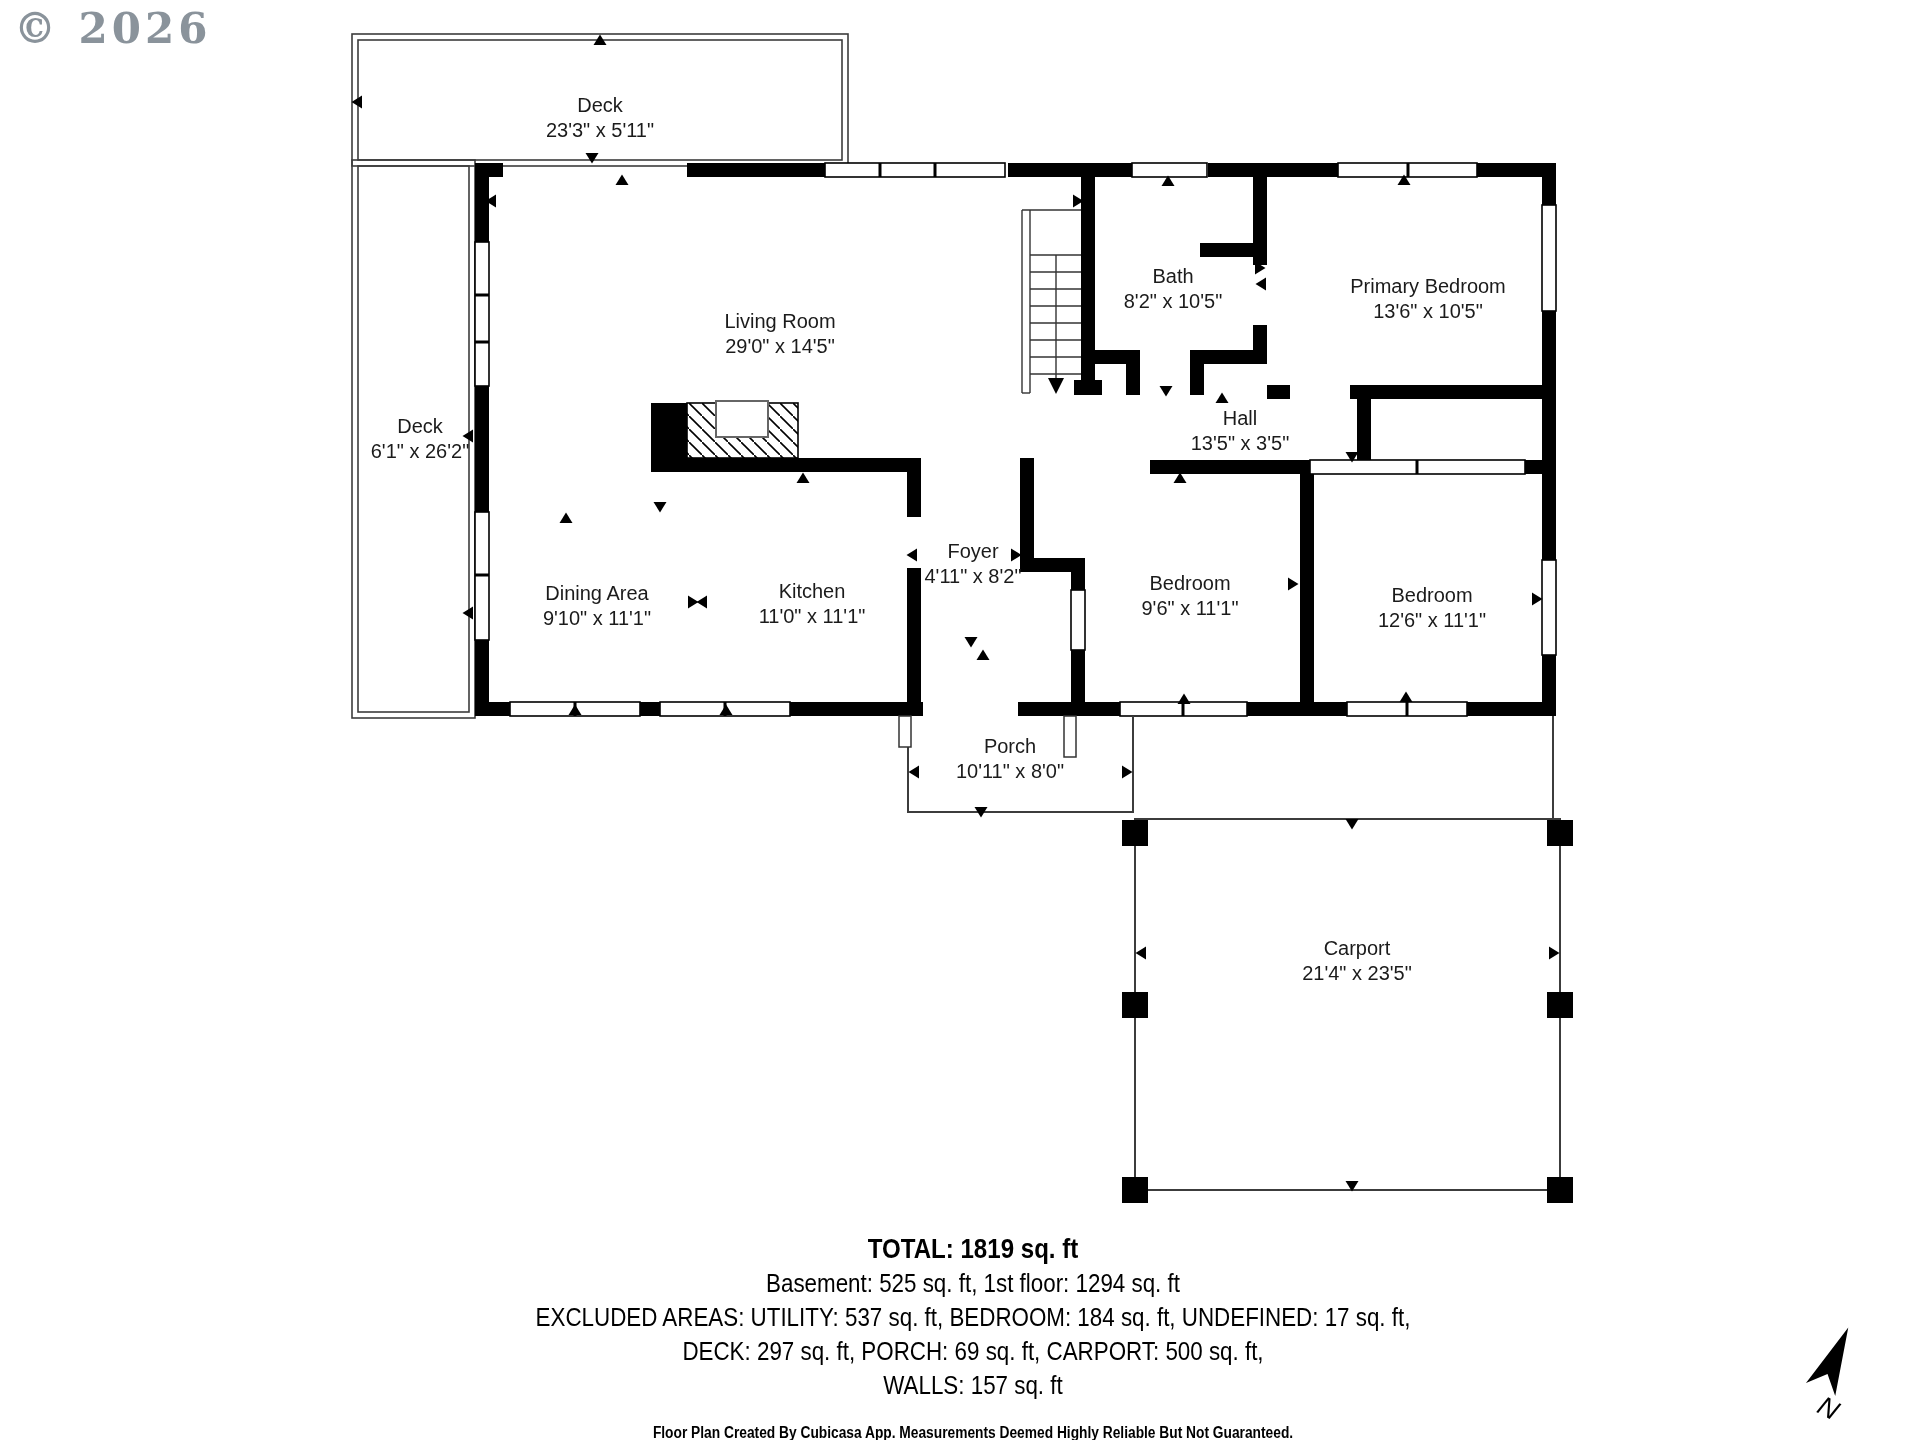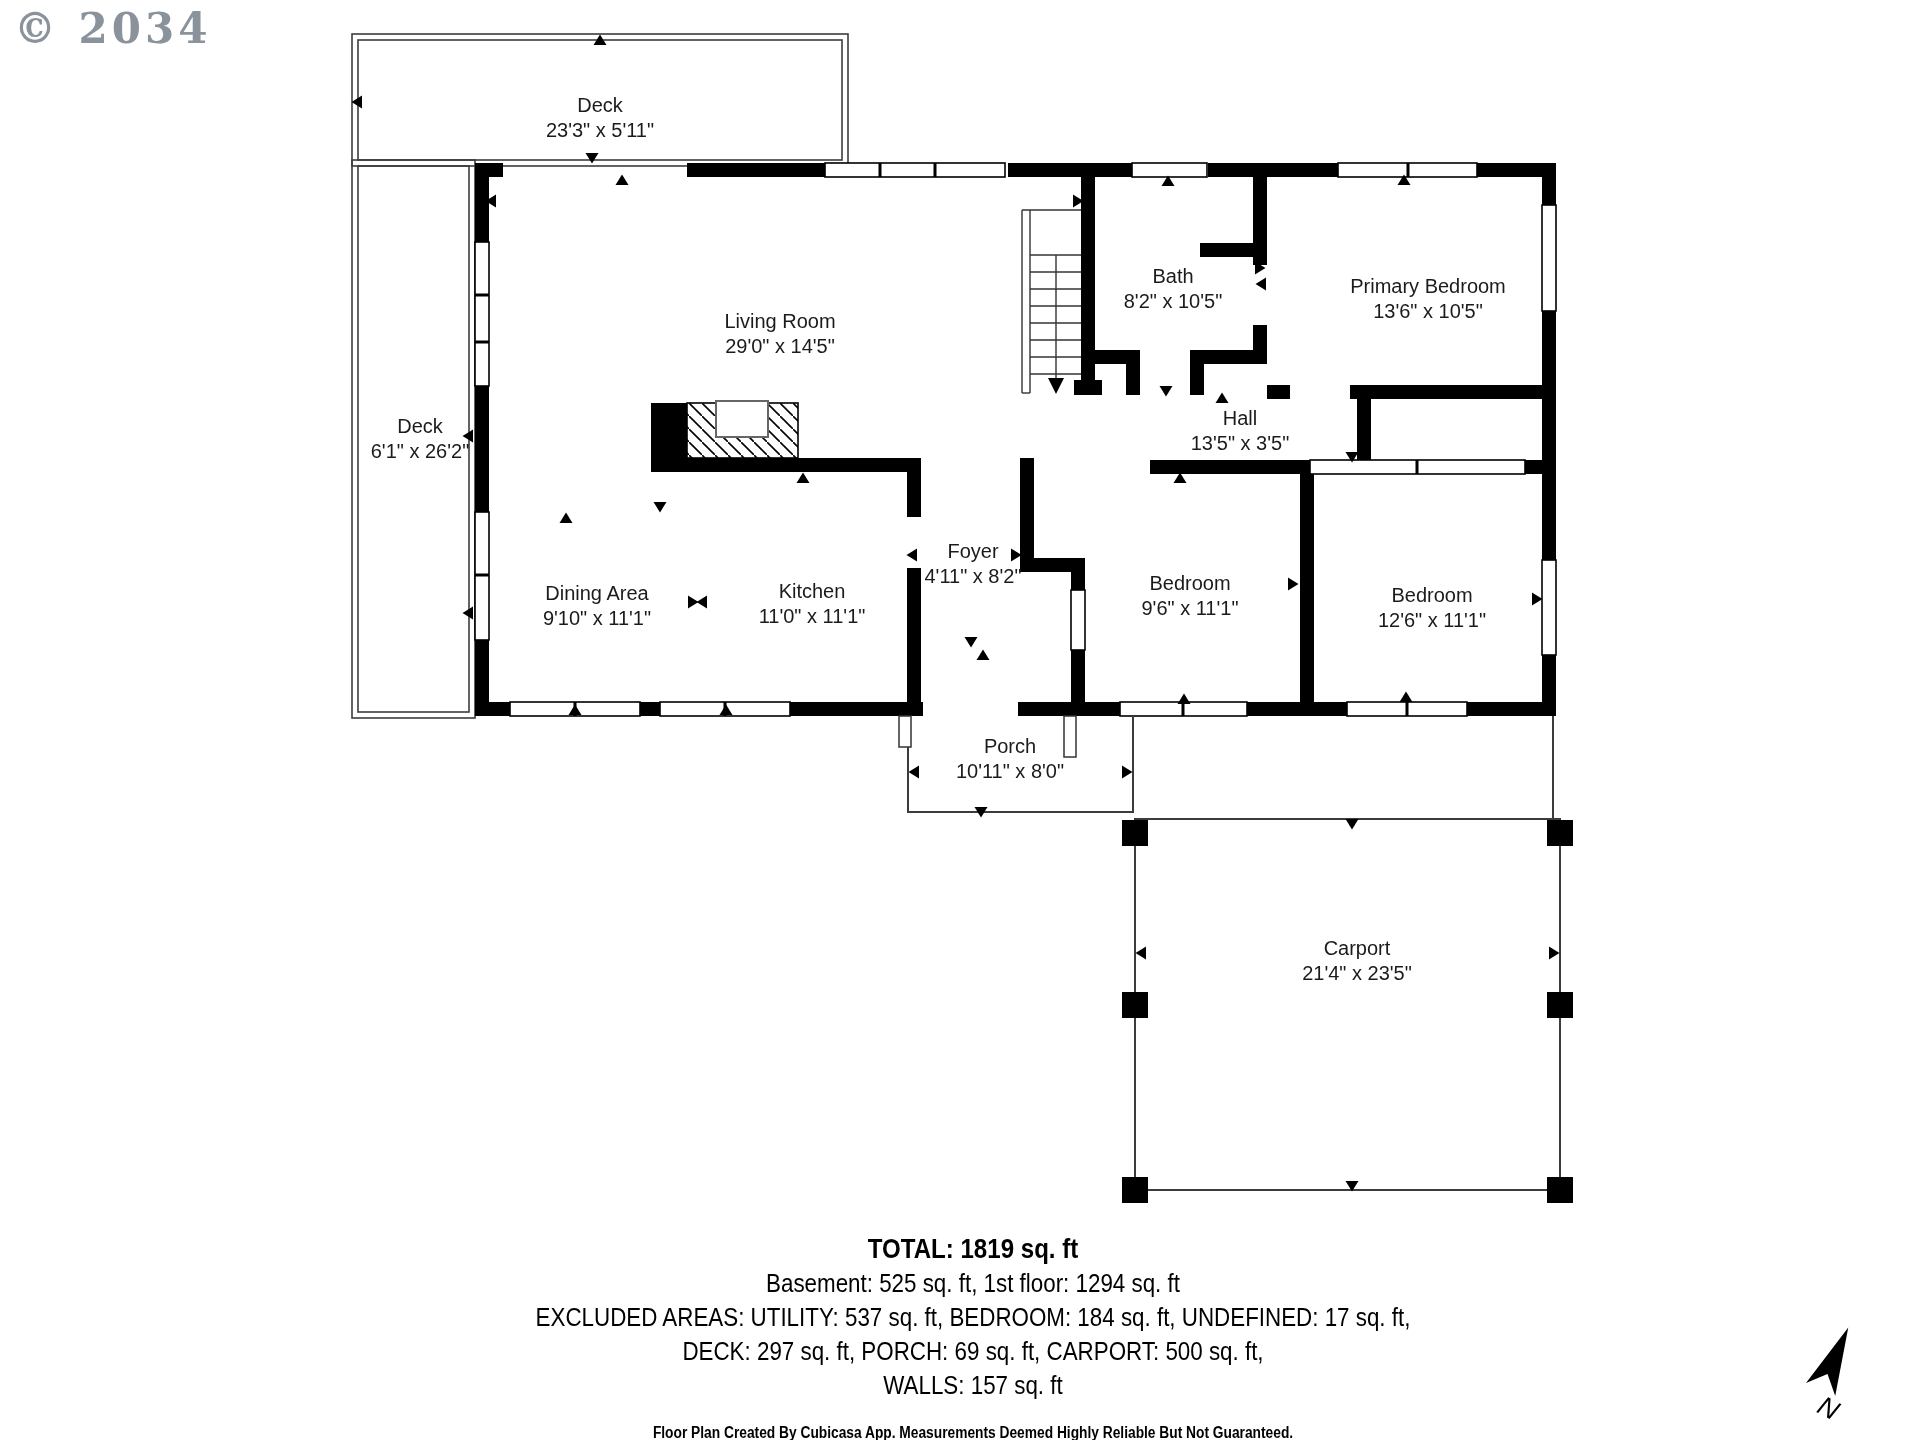--- a/index.html
+++ b/index.html
@@ -21,21 +21,21 @@
            transform:scaleX(.86);transform-origin:50% 0;}
   #summary .total{font-weight:700;font-size:28px;}
   #summary .foot{font-size:16px;font-weight:700;margin-top:14px;}
   .north-n{font-family:"Liberation Sans",sans-serif;font-size:27px;font-style:italic;fill:#000;}
 </style>
 </head>
 <body>
 
 <div id="page">
 
-  <div id="watermark">© 2034</div>
+  <div id="watermark">© 2026</div>
 
   <svg id="plan-svg" width="1920" height="1440" viewBox="0 0 1920 1440" xmlns="http://www.w3.org/2000/svg">
 
     <defs>
       <pattern id="hatch" width="13" height="13" patternUnits="userSpaceOnUse">
         <path d="M0,0 l13,13" stroke="#000" stroke-width="1.6"></path>
       </pattern>
     </defs>
 
     <g>

